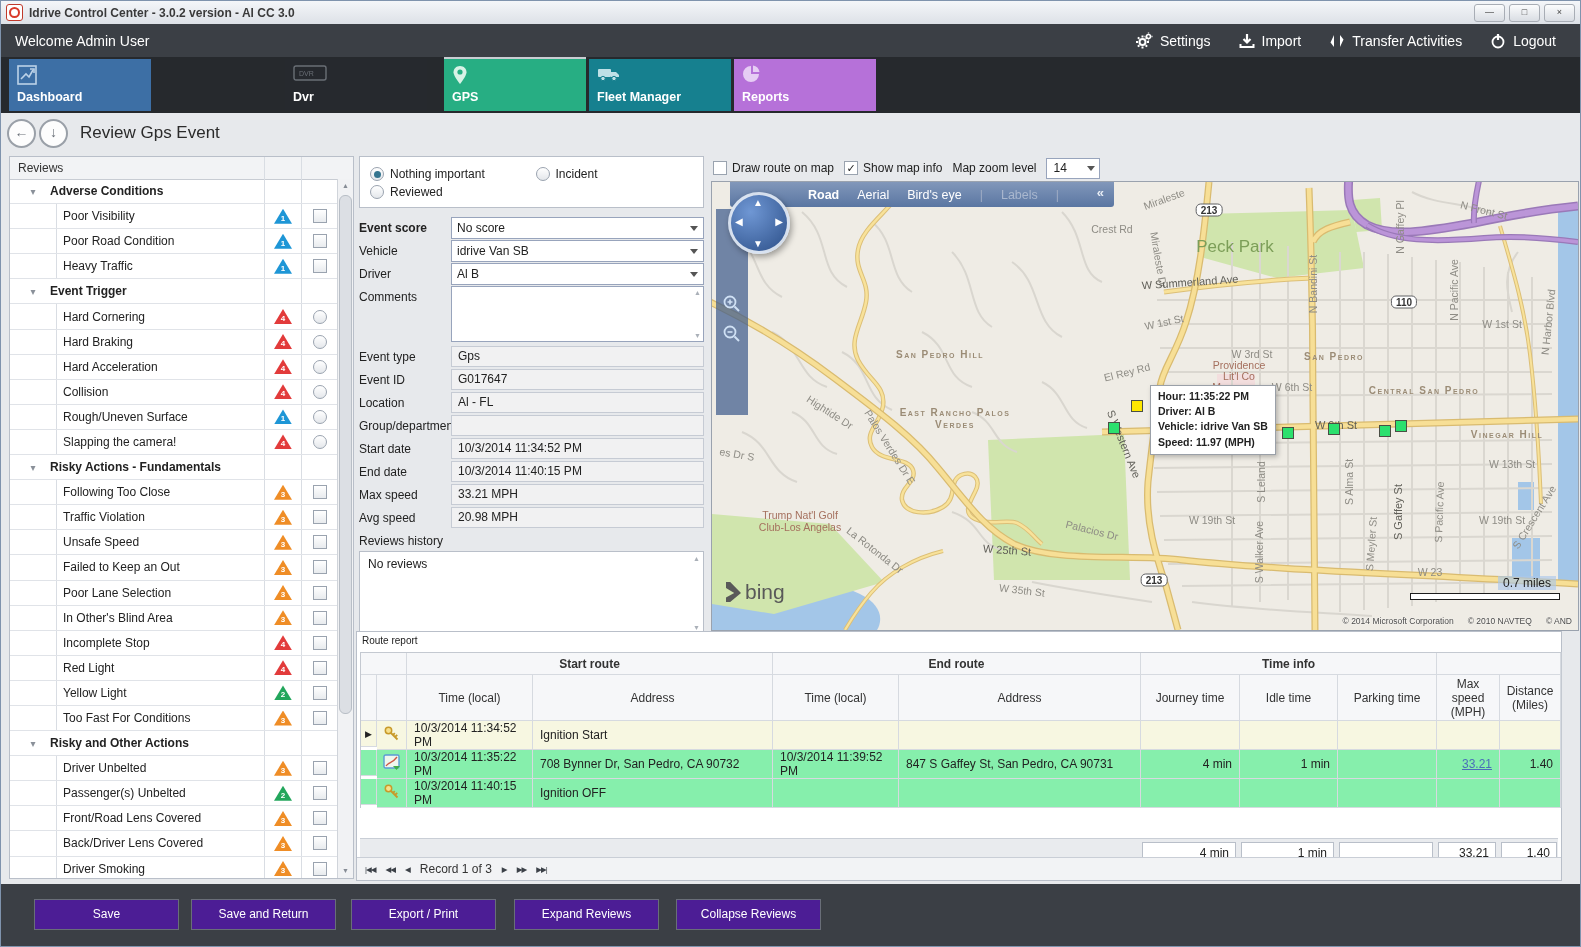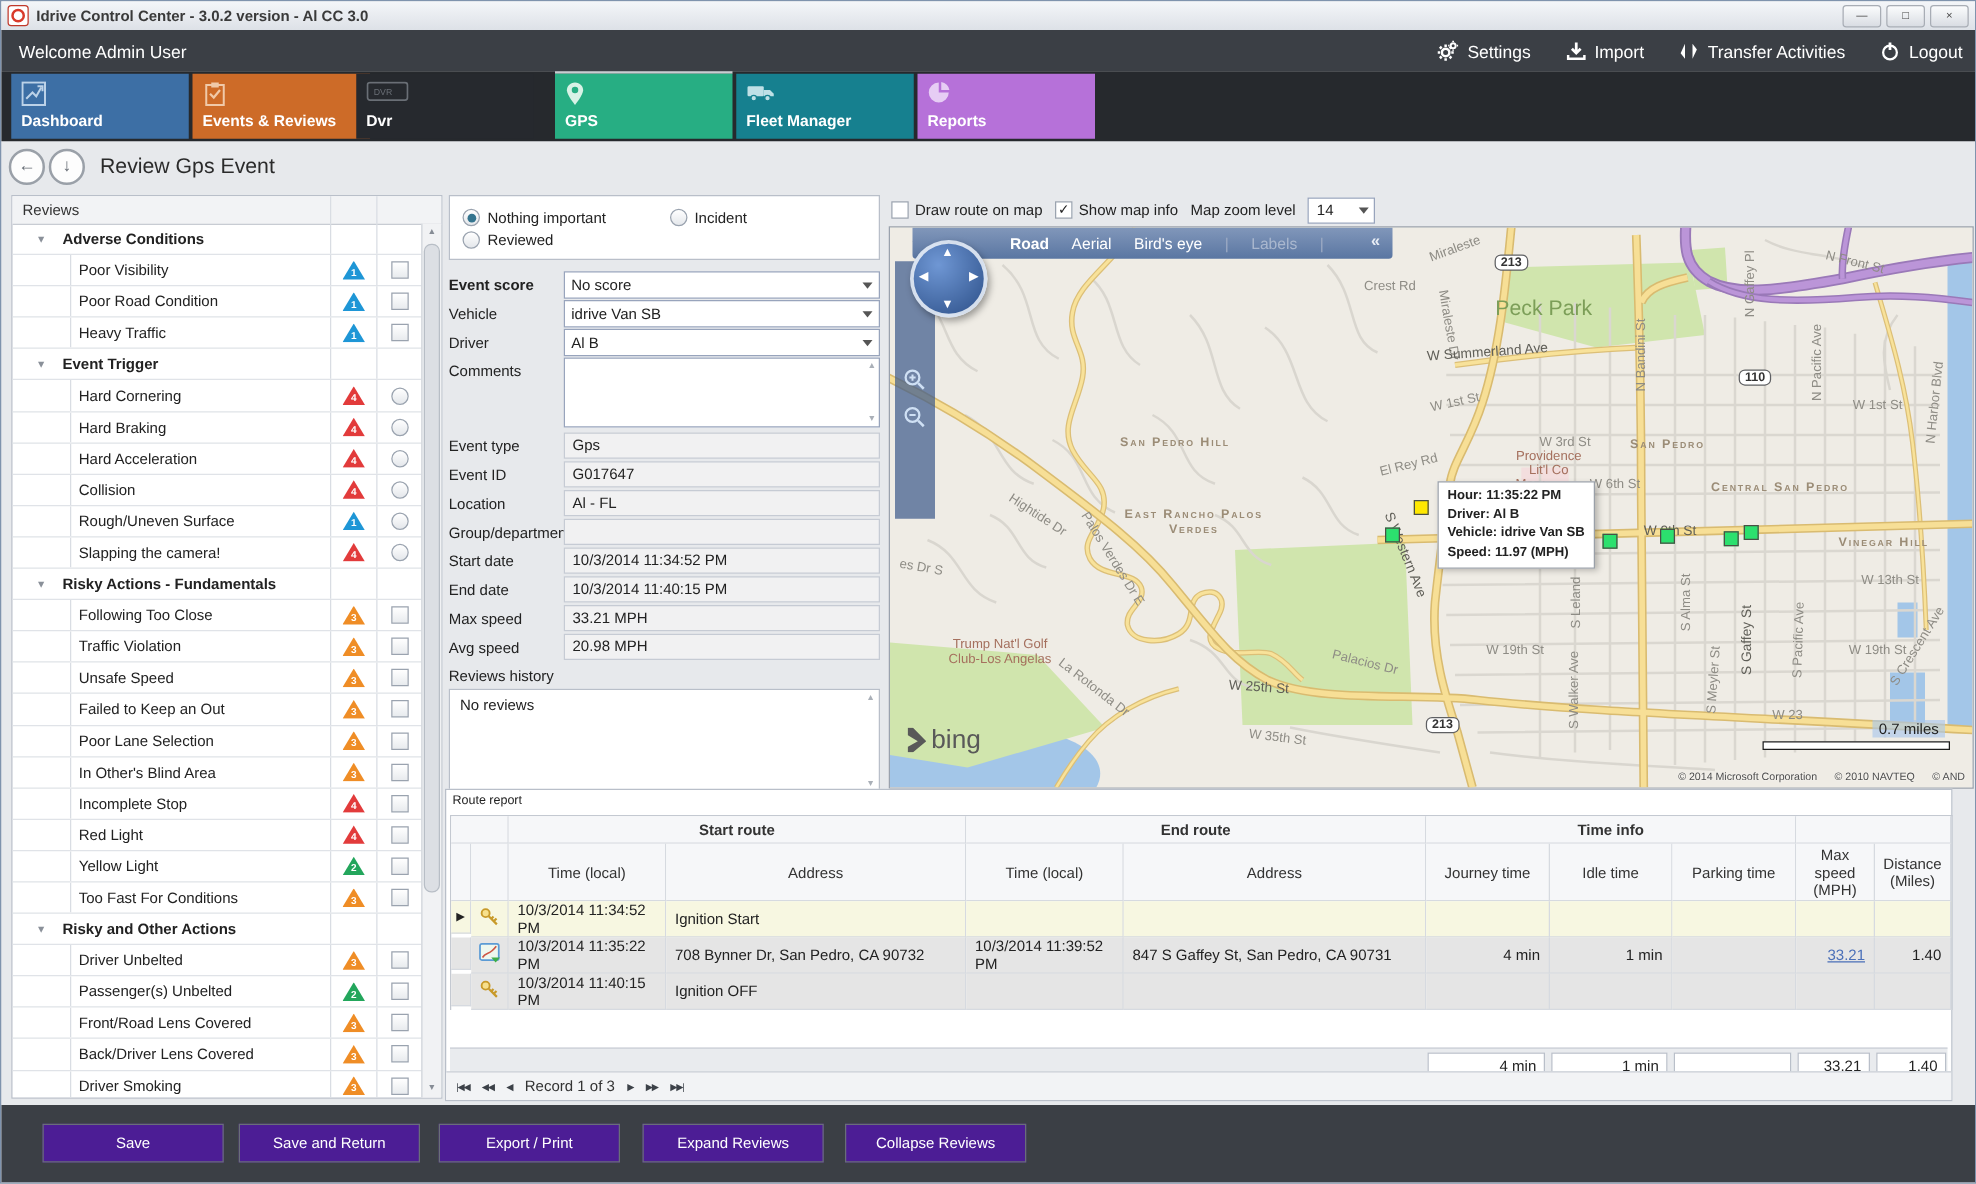--- a/index.html
+++ b/index.html
@@ -7,21 +7,21 @@
   
   .titlebar{position:absolute;left:0;top:0;width:100%;height:23px;background:linear-gradient(#f4f6f9,#dde1e7);border-bottom:1px solid #c3c8cf;display:flex;align-items:center;}
   .app-icon{width:15px;height:15px;margin:0 6px 0 5px;background:#fff;border-radius:3px;border:1px solid #c0392b;display:flex;align-items:center;justify-content:center;}
   .app-icon i{width:7px;height:7px;border:2px solid #d93a2b;border-radius:50%;}
   .titlebar .title{font-size:12px;font-weight:bold;color:#3a3a3a;}
   .win-controls{position:absolute;right:5px;top:3px;display:flex;gap:4px;}
   .win-btn{width:29px;height:16px;background:linear-gradient(#fbfcfd,#d9dde3);border:1px solid #a8adb5;border-radius:3px;font-size:9px;line-height:14px;text-align:center;color:#444;}
   
   .topbar{position:absolute;left:0;top:23px;width:100%;height:33px;background:#3b3f45;display:flex;align-items:center;color:#fff;}
   .welcome{font-size:14px;margin-left:14px;}
-  .topbar-actions{position:absolute;right:10px;top:0;height:100%;display:flex;align-items:center;gap:28px;}
+  .topbar-actions{position:absolute;right:24px;top:0;height:100%;display:flex;align-items:center;gap:28px;}
   .tb-action{display:flex;align-items:center;gap:7px;font-size:14px;color:#fff;cursor:pointer;}
   .tb-action svg{display:block;}
   
   .tabstrip{position:absolute;left:0;top:56px;width:100%;height:56px;background:#26292d;}
   .tab{position:absolute;top:2px;height:52px;width:142px;color:#fff;box-sizing:border-box;padding:6px 0 0 8px;}
   .tab .tab-label{position:absolute;left:8px;bottom:7px;font-size:12.5px;font-weight:bold;}
   .tab-active-line{position:absolute;top:0;height:2px;background:#c9cdd2;}
   
   .pagehead{position:absolute;left:0;top:112px;width:100%;height:40px;display:flex;align-items:center;}
   .circle-btn{width:25px;height:25px;border-radius:50%;background:#fdfdfd;border:2px solid #9aa0a8;color:#6a7078;font-size:14px;line-height:23px;text-align:center;margin-left:6px;}
@@ -96,21 +96,21 @@
   .bing-logo{position:absolute;left:14px;bottom:26px;display:flex;align-items:center;gap:4px;color:#595959;font-size:21px;}
   .bing-mark{width:15px;height:20px;background:#595959;clip-path:polygon(0 0,28% 0,100% 55%,28% 100%,0 100%,0 78%,55% 55%,0 30%);}
   .map-scale{position:absolute;right:18px;bottom:30px;width:150px;}
   .map-scale .lbl{position:absolute;right:4px;top:-17px;font-size:12px;color:#222;background:rgba(170,200,235,.65);padding:0 5px;}
   .map-scale .bar{height:5px;background:#fff;border:1.5px solid #1c1c1c;}
   .map-copy{position:absolute;right:6px;bottom:4px;font-size:8.5px;color:#4c4c4c;display:flex;gap:14px;text-shadow:0 0 2px #fff;}
   
   #route-panel{left:355px;top:630px;width:1206px;height:250px;background:#fff;border:1px solid #b9bfc9;box-sizing:border-box;}
   .rr-title{font-size:10px;color:#222;padding:3px 0 2px 5px;}
   .rr-table{position:absolute;left:3px;top:20px;display:grid;border:1px solid #c4c9d1;border-bottom:none;}
-  .rr-cell{border-right:1px solid #d6dae0;border-bottom:1px solid #d6dae0;font-size:12px;color:#222;display:flex;align-items:center;box-sizing:border-box;background:#e5e5e5;}
+  .rr-cell{border-right:1px solid #d6dae0;border-bottom:1px solid #d6dae0;font-size:12px;color:#222;display:flex;align-items:center;box-sizing:border-box;background:#86efac;}
   .rr-cell.hdr{background:#f6f7f9;justify-content:center;text-align:center;font-size:12px;color:#333;}
   .rr-cell.grp{font-weight:bold;}
   .rr-cell.left{justify-content:flex-start;padding-left:7px;}
   .rr-cell.right{justify-content:flex-end;padding-right:7px;}
   .rr-cell.sel{background:#f7f7e1;}
   .rr-cell .link{color:#4a6fb8;text-decoration:underline;}
   .rr-ind{color:#222;font-size:9px;justify-content:center;}
   .rr-summary{position:absolute;left:3px;right:3px;top:206px;height:28px;background:#e9ebee;border-top:1px solid #c9ced6;}
   .sum-box{position:absolute;top:3px;height:20px;background:#fff;border:1px solid #b9bfc9;font-size:12px;line-height:20px;text-align:right;padding-right:6px;box-sizing:border-box;color:#222;}
   .rr-nav{position:absolute;left:0;right:0;bottom:0;height:22px;background:#f2f3f5;border-top:1px solid #c9ced6;display:flex;align-items:center;gap:10px;padding-left:8px;font-size:12px;color:#333;}
@@ -185,25 +185,20 @@
         </span>
       </span>
   </div>
 
   <div class="tabstrip" id="tabstrip">
       <div class="tab" style="left: 8px; background: rgb(61, 111, 165);"><span><svg width="20" height="20" viewBox="0 0 20 20">
             <rect x="1" y="1" width="18" height="18" fill="none" stroke="#bcd2e8" stroke-width="1.6"></rect>
             <path d="M4,14 L9,9 L12,12 L16,5" stroke="#bcd2e8" stroke-width="1.6" fill="none"></path>
             <path d="M13,4 h4 v4" stroke="#bcd2e8" stroke-width="1.6" fill="none"></path>
           </svg></span><span class="tab-label">Dashboard</span></div>
-      <div class="tab" style="left: 153px; background: rgb(205, 107, 40);"><span><svg width="20" height="20" viewBox="0 0 20 20">
-            <rect x="3" y="3" width="14" height="16" fill="none" stroke="#f0c9a8" stroke-width="1.6"></rect>
-            <rect x="7" y="1" width="6" height="4" fill="#f0c9a8"></rect>
-            <path d="M6,10 l3,3 5,-6" stroke="#f0c9a8" stroke-width="1.8" fill="none"></path>
-          </svg></span><span class="tab-label">Events &amp; Reviews</span></div>
       <div class="tab" style="left: 284px; background: rgb(38, 41, 46);"><span><svg width="34" height="16" viewBox="0 0 34 16">
             <rect x="1" y="1" width="32" height="14" rx="2" fill="none" stroke="#6a6f76" stroke-width="1.4"></rect>
             <text x="6" y="11" font-size="7" fill="#6a6f76" font-family="sans-serif">DVR</text>
           </svg></span><span class="tab-label">Dvr</span></div>
       <div class="tab-active-line" style="left: 443px; width: 142px;"></div>
       <div class="tab active" style="left: 443px; background: rgb(39, 174, 131);"><span><svg width="16" height="20" viewBox="0 0 16 20">
             <path d="M8,1 C4,1 1.5,4 1.5,7.2 C1.5,11 8,19 8,19 C8,19 14.5,11 14.5,7.2 C14.5,4 12,1 8,1 Z" fill="#d8f2e6"></path>
             <circle cx="8" cy="7" r="2.6" fill="#27ae83"></circle>
           </svg></span><span class="tab-label">GPS</span></div>
       <div class="tab" style="left: 588px; background: rgb(22, 128, 143);"><span><svg width="24" height="18" viewBox="0 0 24 18">

